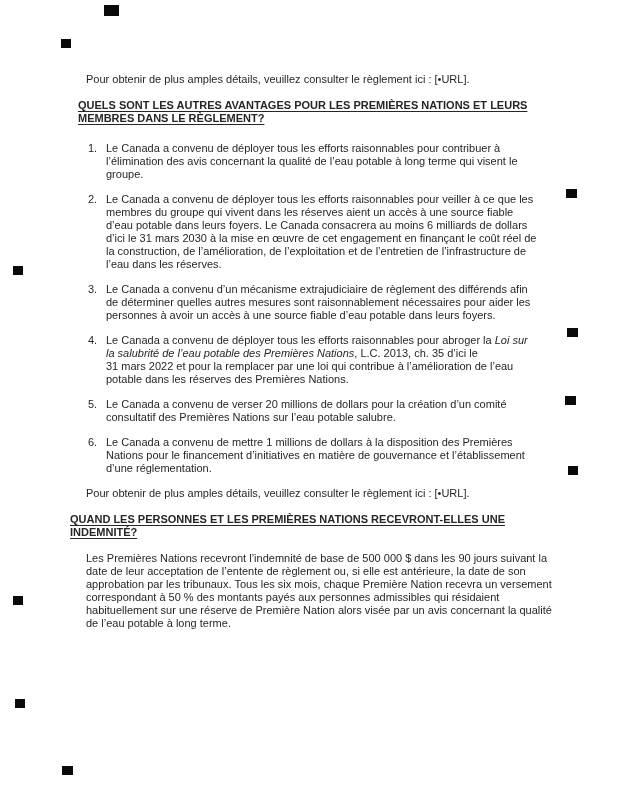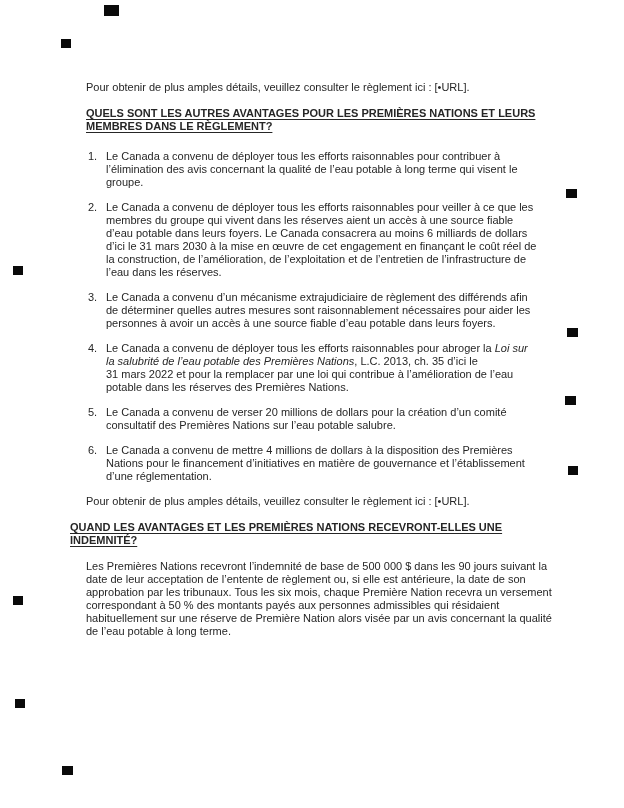--- a/index.html
+++ b/index.html
@@ -12,33 +12,33 @@
     overflow: hidden;
   }
   .page {
     position: absolute; inset: 0;
     padding: 69px 62px 0 70px;
     box-sizing: border-box;
     font-size: 11px;
     line-height: 13px;
   }
   .para {
-    margin: 12px 0 13px 0;
+    margin: 4px 0 13px 0;
     white-space: pre-wrap;
     padding-left: 16px;
   }
   .heading {
     font-size: 11px;
     font-weight: bold;
     text-decoration: underline;
     text-underline-offset: 2px;
     white-space: pre-wrap;
     line-height: 13px;
   }
-  .heading1 { margin: 12px 0 17px 16px; }
+  .heading1 { margin: 12px 0 17px 8px; }
   .heading2 { margin: 0 0 13px 0; }
   .list { margin: 0; padding: 0 0 0 18px; }
   .item { display: flex; margin: 0 0 12px 0; }
   .num { flex: 0 0 18px; width: 18px; }
   .itext { flex: 1; white-space: pre-wrap; }
   .itext i { font-style: italic; }
   .mark { position: absolute; background: #0a0a0a; }
 </style>
 </head>
 <body>
@@ -79,29 +79,29 @@
 31 mars 2022 et pour la remplacer par une loi qui contribue à l’amélioration de l’eau
 potable dans les réserves des Premières Nations.</span></div>
       </div>
     <div class="item">
         <span class="num">5.</span>
         <div class="itext">Le Canada a convenu de verser 20 millions de dollars pour la création d’un comité
 consultatif des Premières Nations sur l’eau potable salubre.</div>
       </div>
     <div class="item">
         <span class="num">6.</span>
-        <div class="itext">Le Canada a convenu de mettre 4 millions de dollars à la disposition des Premières
+        <div class="itext">Le Canada a convenu de mettre 1 millions de dollars à la disposition des Premières
 Nations pour le financement d’initiatives en matière de gouvernance et l’établissement
 d’une réglementation.</div>
       </div>
   </div>
 
   <p class="para">Pour obtenir de plus amples détails, veuillez consulter le règlement ici : [•URL].</p>
 
-  <div class="heading heading2">QUAND LES AVANTAGES ET LES PREMIÈRES NATIONS RECEVRONT-ELLES UNE
+  <div class="heading heading2">QUAND LES PERSONNES ET LES PREMIÈRES NATIONS RECEVRONT-ELLES UNE
 INDEMNITÉ?</div>
 
 
   <p class="para">Les Premières Nations recevront l’indemnité de base de 500 000 $ dans les 90 jours suivant la
 date de leur acceptation de l’entente de règlement ou, si elle est antérieure, la date de son
 approbation par les tribunaux. Tous les six mois, chaque Première Nation recevra un versement
 correspondant à 50 % des montants payés aux personnes admissibles qui résidaient
 habituellement sur une réserve de Première Nation alors visée par un avis concernant la qualité
 de l’eau potable à long terme.</p>
 

